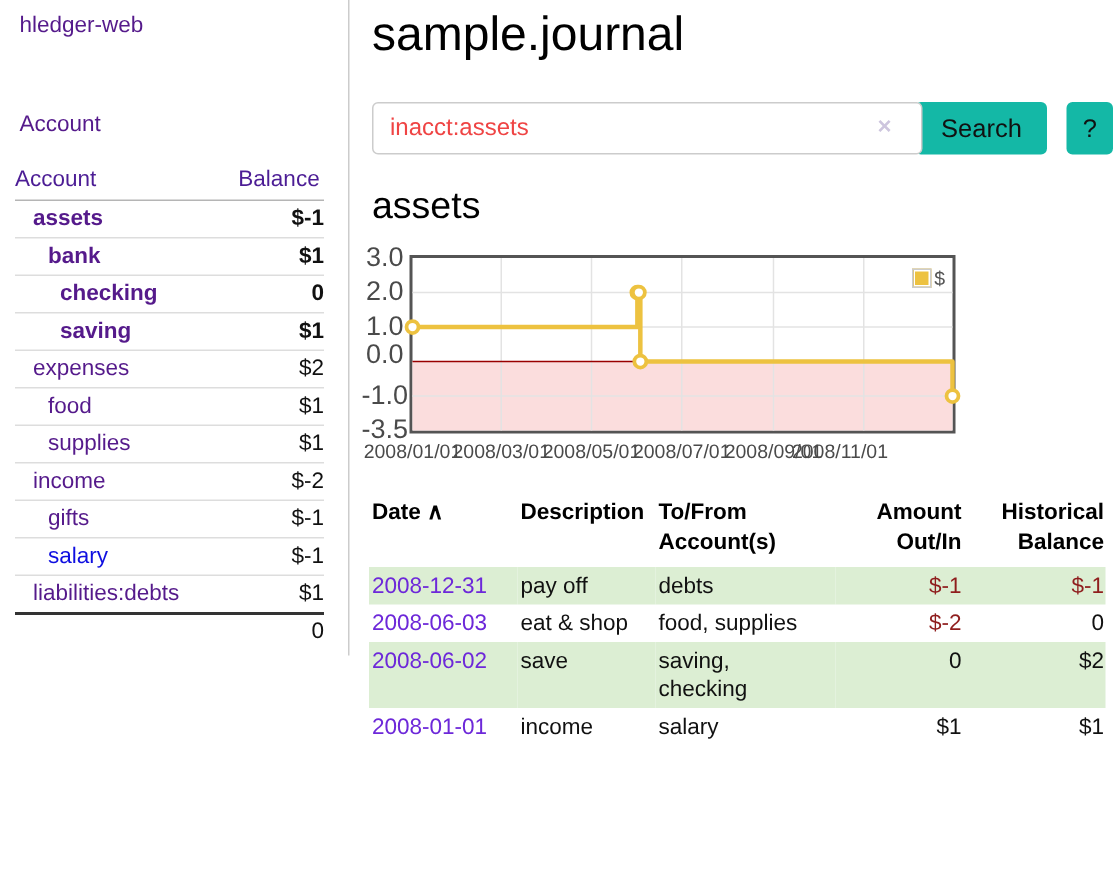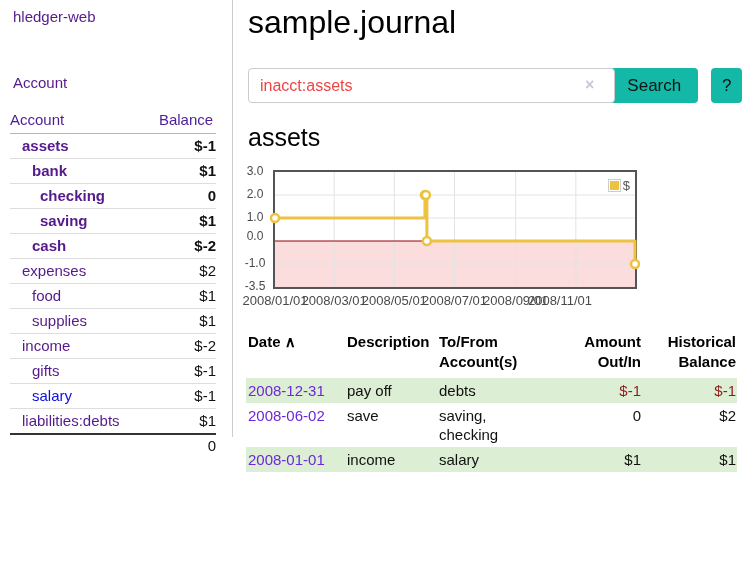--- a/index.html
+++ b/index.html
@@ -45,22 +45,22 @@
          font-size:17px; color:#111; font-family:"Liberation Sans", sans-serif; cursor:pointer; }
   .btn-search { margin-left:34px; padding:0 17px; }
   .btn-help { margin-left:13px; width:33px; }
   h2.acct-title { margin-top:20px; font-size:25px; font-weight:400; line-height:28px; color:#000; }
   .chart-heading { margin-top:17px; font-size:15px; font-weight:bold; line-height:18px; }
 
   
   .chart-area { position:relative; margin:19px 0 0 25px; width:364px; height:139px; }
   .plot { position:relative; width:360px; height:115px; border:2px solid #545454; background:#fff; }
   .plot svg { position:absolute; left:0; top:0; overflow:visible; }
-  .ytick { position:absolute; left:-32px; width:28px; text-align:center;
-           font-size:12px; color:#4a4a4a; line-height:15px; }
+  .ytick { position:absolute; left:-32px; width:28px; text-align:right;
+           font-size:18px; color:#4a4a4a; line-height:15px; }
   .xtick { position:absolute; top:123px; width:72px; text-align:center; white-space:nowrap;
            font-size:13px; color:#4a4a4a; }
   .legend { position:absolute; top:5px; right:3px; display:flex; align-items:center;
             font-size:13px; color:#545454; background:rgba(255,255,255,0.85); padding:1px 2px; }
   .legend .swatch { width:11px; height:11px; border:1px solid #ccc;
                     box-shadow:inset 0 0 0 1px #fff; margin-right:2px; }
 
   
   table.register { border-collapse:collapse; margin:21px 0 0 -2px; width:491px;
                    font-size:15px; table-layout:fixed; }
@@ -99,24 +99,20 @@
           <td style="padding-left: 22px;"><a href="#" class="purple b">bank</a></td>
           <td class="bal  b">$1</td>
         </tr>
         <tr>
           <td style="padding-left: 30px;"><a href="#" class="purple b">checking</a></td>
           <td class="bal  b">0</td>
         </tr>
         <tr>
           <td style="padding-left: 30px;"><a href="#" class="purple b">saving</a></td>
           <td class="bal  b">$1</td>
-        </tr>
-        <tr>
-          <td style="padding-left: 22px;"><a href="#" class="purple b">cash</a></td>
-          <td class="bal neg b">$-2</td>
         </tr>
         <tr>
           <td style="padding-left: 12px;"><a href="#" class="purple">expenses</a></td>
           <td class="bal ">$2</td>
         </tr>
         <tr>
           <td style="padding-left: 22px;"><a href="#" class="purple">food</a></td>
           <td class="bal ">$1</td>
         </tr>
         <tr>
@@ -221,20 +217,29 @@
         <tr>
           <td class="date"><a href="#">2008-12-31</a></td>
           <td>pay off</td>
           <td>
             <div>debts</div>
           </td>
           <td class="num neg">$-1</td>
           <td class="num neg">$-1</td>
         </tr>
         <tr>
+          <td class="date"><a href="#">2008-06-03</a></td>
+          <td>eat &amp; shop</td>
+          <td>
+            <div>food, supplies</div>
+          </td>
+          <td class="num neg">$-2</td>
+          <td class="num ">0</td>
+        </tr>
+        <tr>
           <td class="date"><a href="#">2008-06-02</a></td>
           <td>save</td>
           <td>
             <div>saving,</div>
             <div>checking</div>
           </td>
           <td class="num ">0</td>
           <td class="num ">$2</td>
         </tr>
         <tr>

